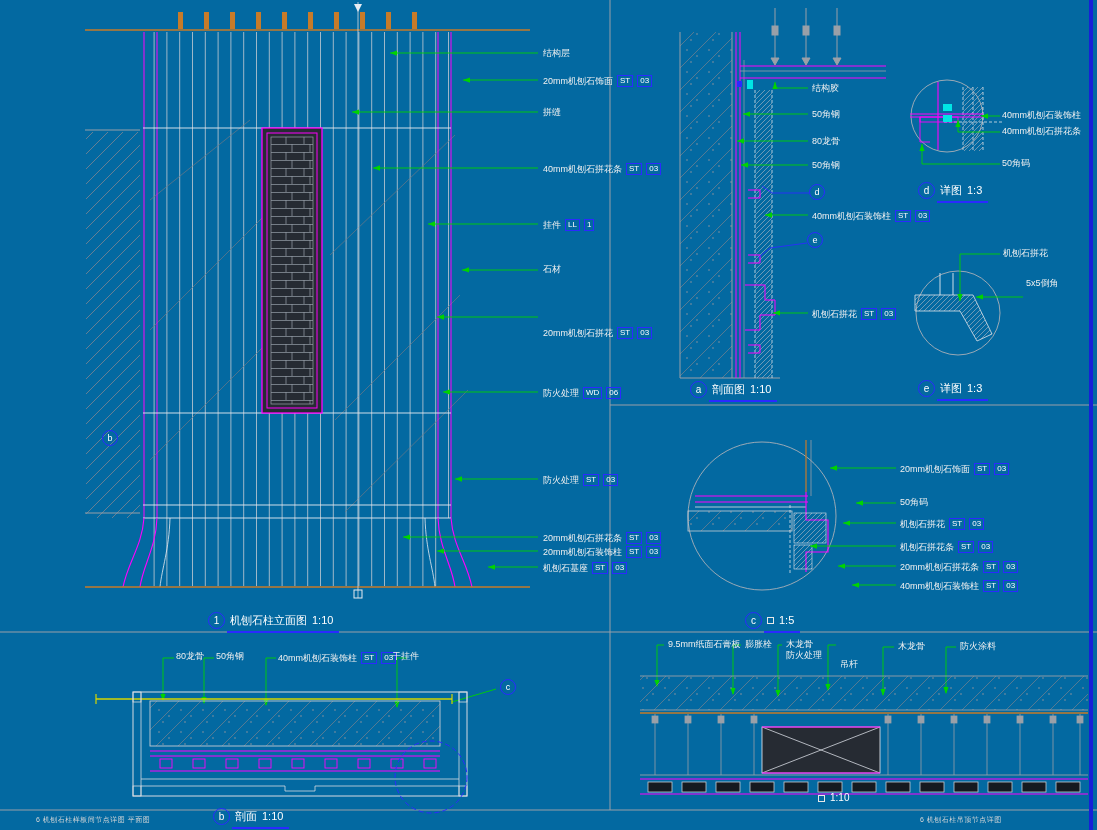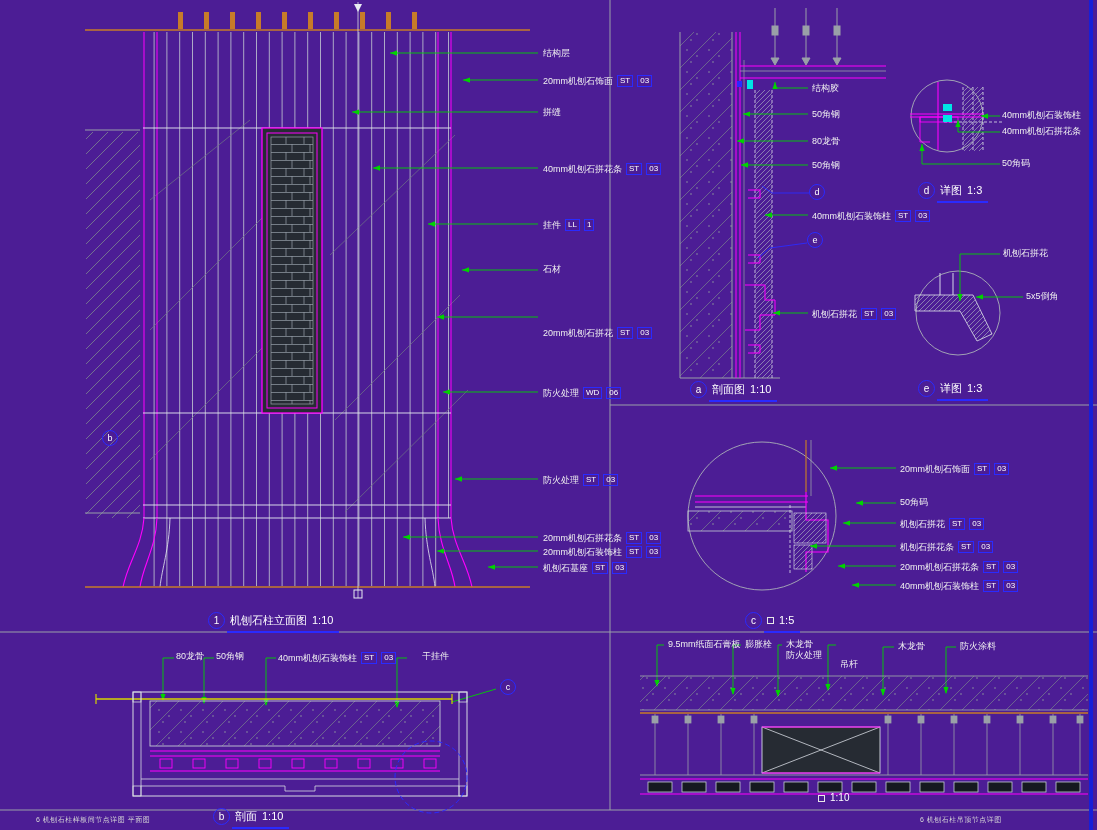--- a/index.html
+++ b/index.html
@@ -1,16 +1,16 @@
 <!DOCTYPE html>
 <html><head>
 <meta charset="utf-8">
 <style>
   html,body{margin:0;padding:0;background:#14171c;}
-  #canvas{position:relative;width:1097px;height:830px;background:#4c1d95;overflow:hidden;
+  #canvas{position:relative;width:1097px;height:830px;background:#0369a1;overflow:hidden;
           font-family:"Liberation Sans",sans-serif;}
   svg.cad{position:absolute;left:0;top:0;}
   .lbl{position:absolute;display:flex;align-items:center;gap:4px;color:#f0f0f0;
        font-size:9px;line-height:1;white-space:nowrap;}
   .lbl.col{flex-direction:column;align-items:flex-start;gap:2px;}
   .tag{display:inline-block;border:1px solid #2a2aff;color:#ffffff;font-size:8px;
        padding:0 2px;line-height:10px;}
   .cap{position:absolute;display:flex;align-items:center;gap:5px;color:#ffffff;
        font-size:11px;line-height:1;white-space:nowrap;}
   .cap .ul{position:absolute;left:19px;right:-6px;bottom:-4px;height:2px;background:#2a2aff;}
@@ -477,21 +477,21 @@
 <div class="cap" style="left:918px;top:182px">
   <span class="capnum">d</span>
   <span>详图</span>
   <span>1:3</span>
   <div class="ul"></div>
 </div>
 
 <div class="lbl" style="left:1003px;top:249px">
   <span>机刨石拼花</span>
 </div>
-<div class="lbl" style="left:1026px;top:292px">
+<div class="lbl" style="left:1026px;top:279px">
   <span>5x5倒角</span>
 </div>
 <div class="cap" style="left:918px;top:380px">
   <span class="capnum">e</span>
   <span>详图</span>
   <span>1:3</span>
   <div class="ul"></div>
 </div>
 
 <div class="lbl" style="left:900px;top:463px">
@@ -533,21 +533,21 @@
   <span>80龙骨</span>
 </div>
 <div class="lbl" style="left:216px;top:652px">
   <span>50角钢</span>
 </div>
 <div class="lbl" style="left:278px;top:652px">
   <span>40mm机刨石装饰柱</span>
   <span class="tag">ST</span>
   <span class="tag">03</span>
 </div>
-<div class="lbl" style="left:422px;top:652px">
+<div class="lbl" style="left:392px;top:652px">
   <span>干挂件</span>
 </div>
 <div class="mk" style="left:500px;top:679px">c</div>
 <div class="cap" style="left:213px;top:808px">
   <span class="capnum">b</span>
   <span>剖面</span>
   <span>1:10</span>
   <div class="ul"></div>
 </div>
 

